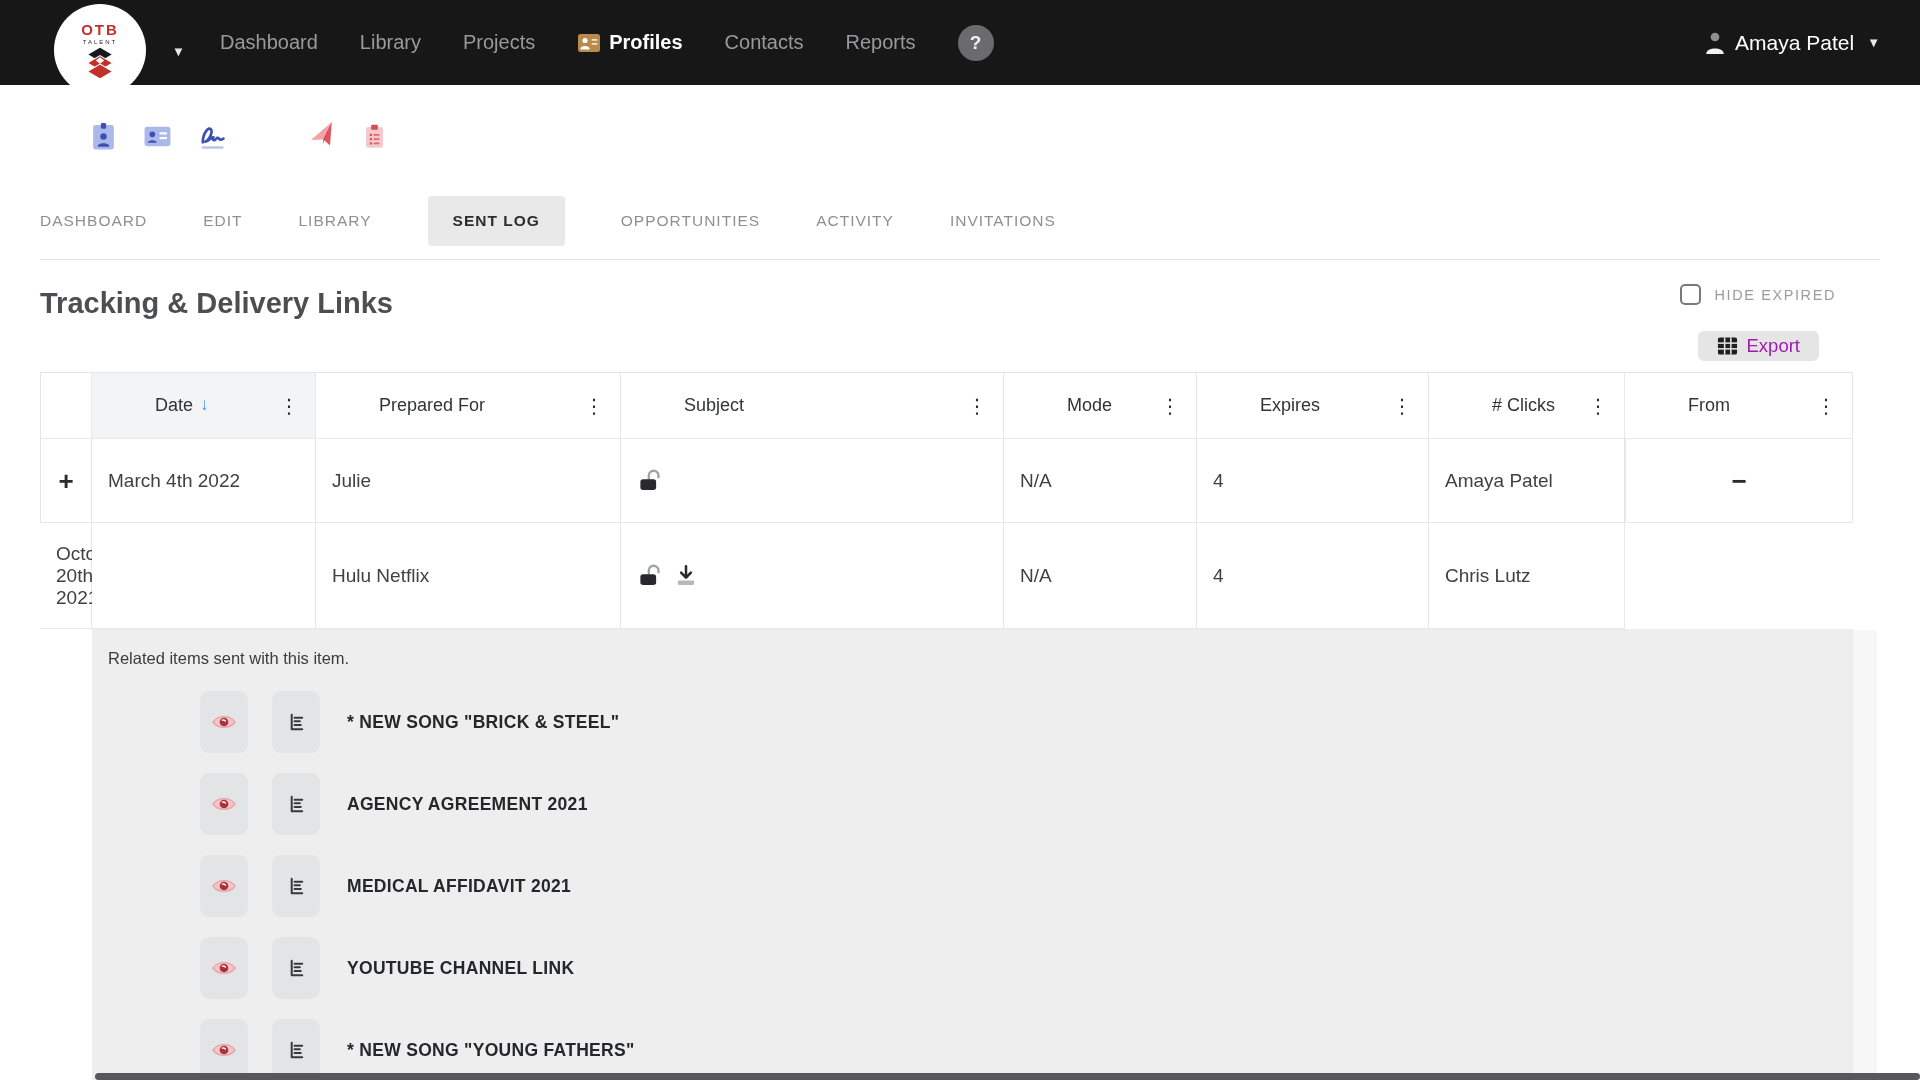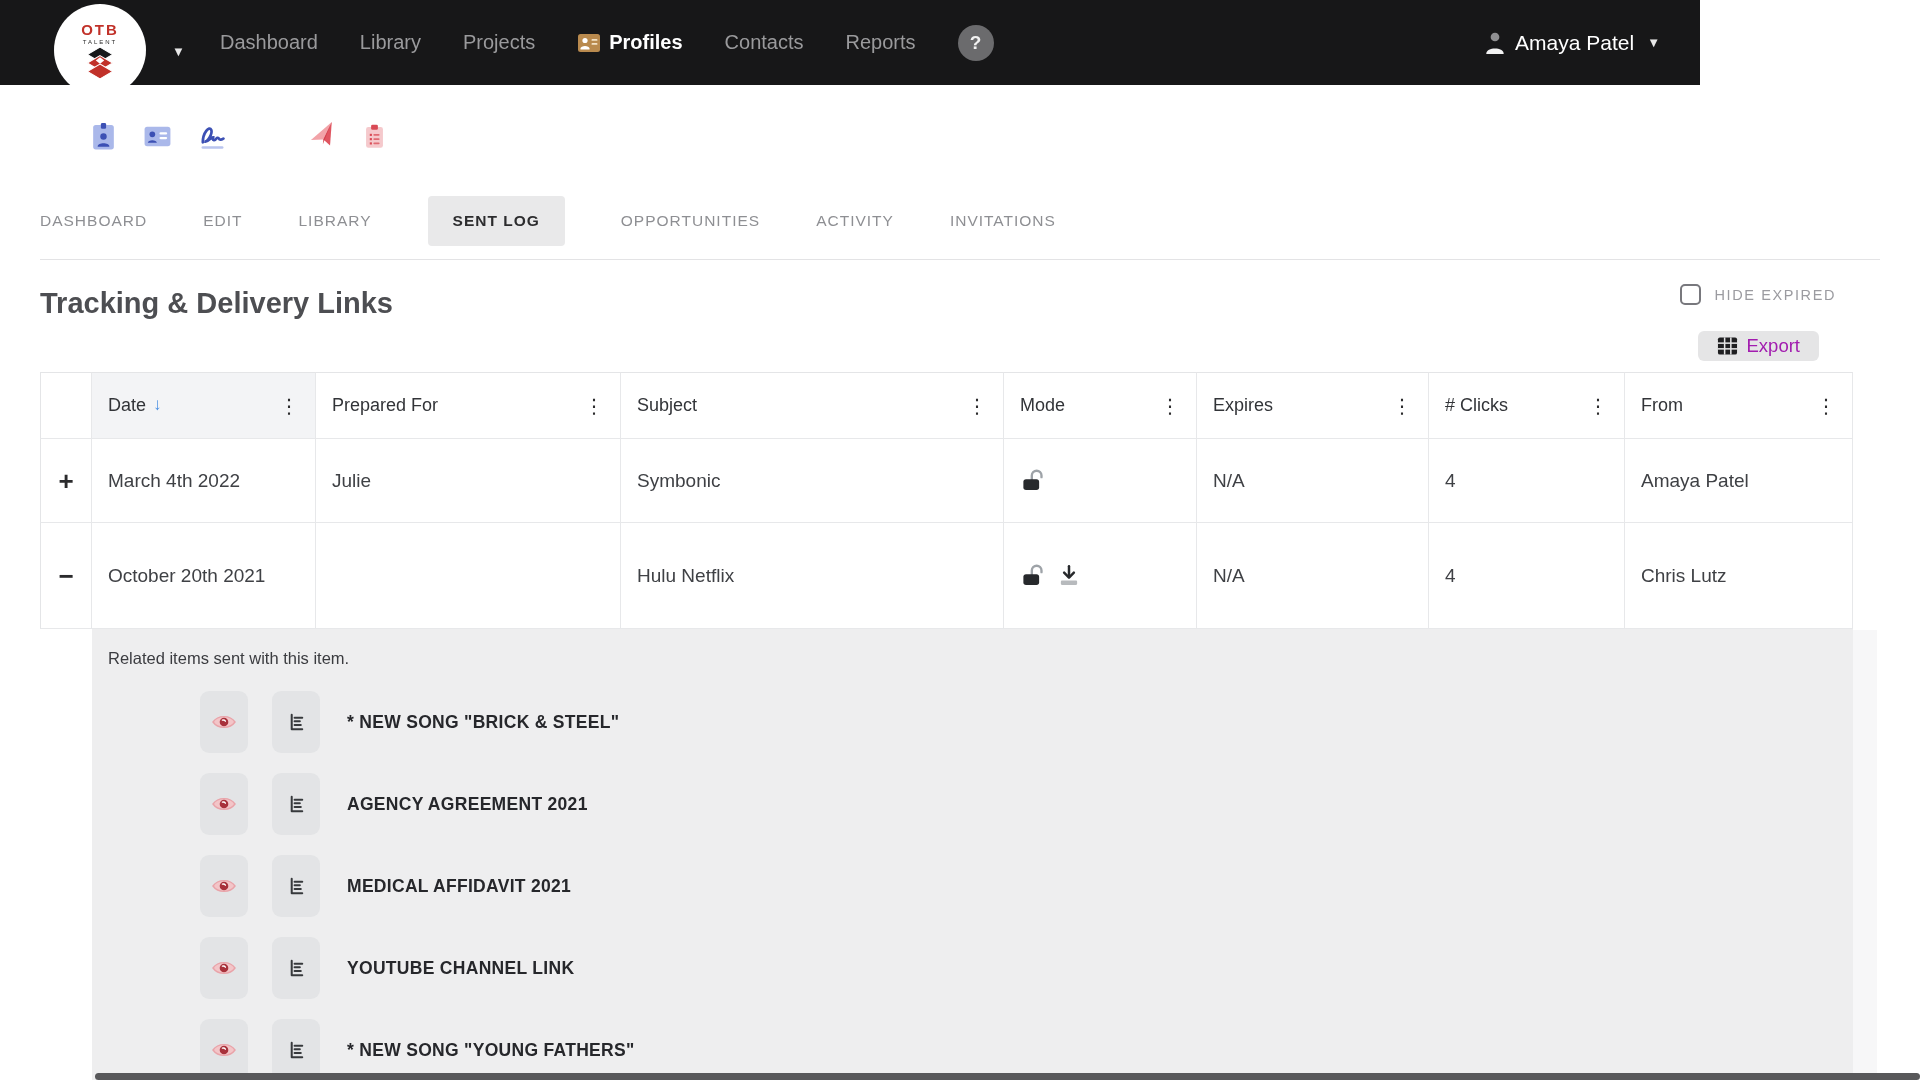--- a/index.html
+++ b/index.html
@@ -4,21 +4,21 @@
 <style>
   * { margin:0; padding:0; box-sizing:border-box; }
   html,body { width:1920px; height:1080px; }
   body {
     position:relative; overflow:hidden; background:#ffffff;
     font-family:"Liberation Sans", sans-serif; color:#3f4145;
   }
 
   
   .topbar {
-    position:absolute; left:0; top:0; width:1700px; height:85px;
+    position:absolute; left:0; top:0; width:1920px; height:85px;
     background:#171718; display:flex; align-items:center;
   }
   .logo-circle {
     position:absolute; left:54px; top:4px; width:92px; height:92px;
     background:#ffffff; border-radius:50%; z-index:5;
     display:flex; flex-direction:column; align-items:center; justify-content:center;
     cursor:pointer;
   }
   .logo-otb { color:#c13129; font-weight:bold; font-size:15px; letter-spacing:2px; line-height:1; }
   .logo-talent { color:#2b2b2b; font-size:6px; letter-spacing:2px; margin:2px 0 2px; }
@@ -88,21 +88,21 @@
   }
   .hc, .bc {
     border-right:1px solid #e7e8ea; border-bottom:1px solid #e7e8ea;
     display:flex; align-items:center; padding:0 12px 0 16px; background:#fff;
   }
   .hc { border-top:1px solid #e4e5e7; justify-content:space-between; font-size:18px; color:#323438; }
   .hc:first-child, .bc.expand { border-left:1px solid #e4e5e7; }
   .hc .kebab { color:#2b2b2d; font-size:20px; line-height:1; cursor:pointer; padding:2px 4px; }
   .hc.date-col { background:#f3f4f6; }
   .sort-arrow { color:#4a8fe2; font-size:17px; font-weight:bold; margin-left:7px; }
-  .hlabel { display:flex; align-items:flex-start; cursor:pointer; }
+  .hlabel { display:flex; align-items:flex-start; cursor:pointer;margin-left:47px; }
 
   .bc { font-size:19px; color:#3f4145; }
   .bc.expand { justify-content:center; padding:0; }
   .expander { background:none; border:none; font-size:26px; font-weight:600; color:#2b2b2d; cursor:pointer; line-height:1; }
   .mode-icons { display:flex; align-items:center; gap:9px; }
 
   
   .detail-spacer { background:#ffffff; }
   .detail-panel {
     grid-column:2 / -1; background:#eeeeef; position:relative; overflow:hidden;
@@ -289,21 +289,20 @@
   <div class="hc">
     <span class="hlabel">From</span>
     <span class="kebab">⋮</span>
   </div>
 
   <div class="bc expand r1">
     <button class="expander">+</button>
   </div>
   <div class="bc date-cell r1">March 4th 2022</div>
   <div class="bc r1">Julie</div>
-  <div class="bc r1">Symbonic</div>
   <div class="bc r1">
     <span class="mode-icons">
       <svg width="27" height="27" viewBox="0 0 24 24">
         <path d="M10.5 11 V7.6 a4.3 4.3 0 0 1 8.6 0 V9" fill="none" stroke="#9ea3a8" stroke-width="2.1" stroke-linecap="round"></path>
         <rect x="3" y="10.8" width="14" height="9.7" rx="2.4" fill="#27292c"></rect>
       </svg>
     </span>
   </div>
   <div class="bc r1">N/A</div>
   <div class="bc r1">4</div>

